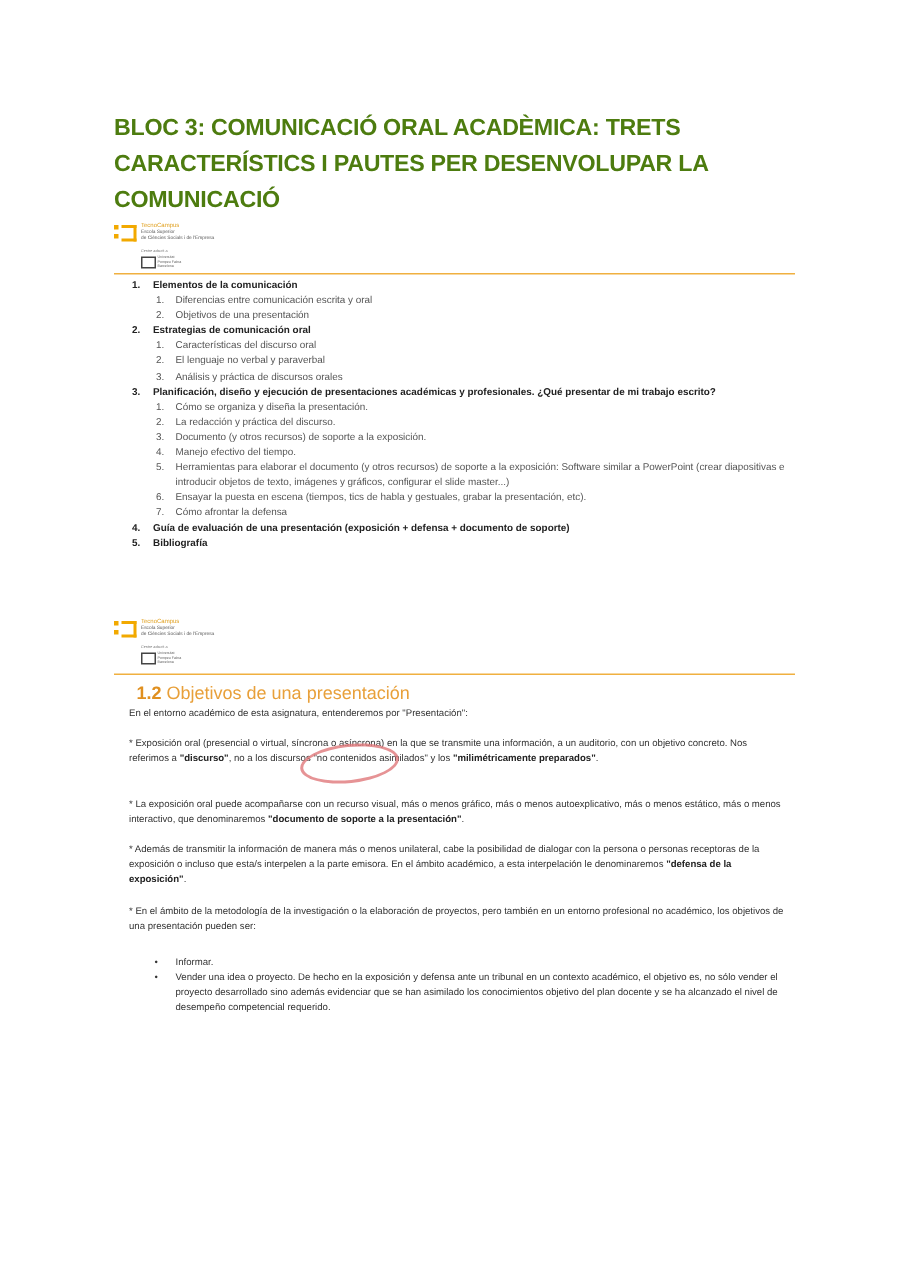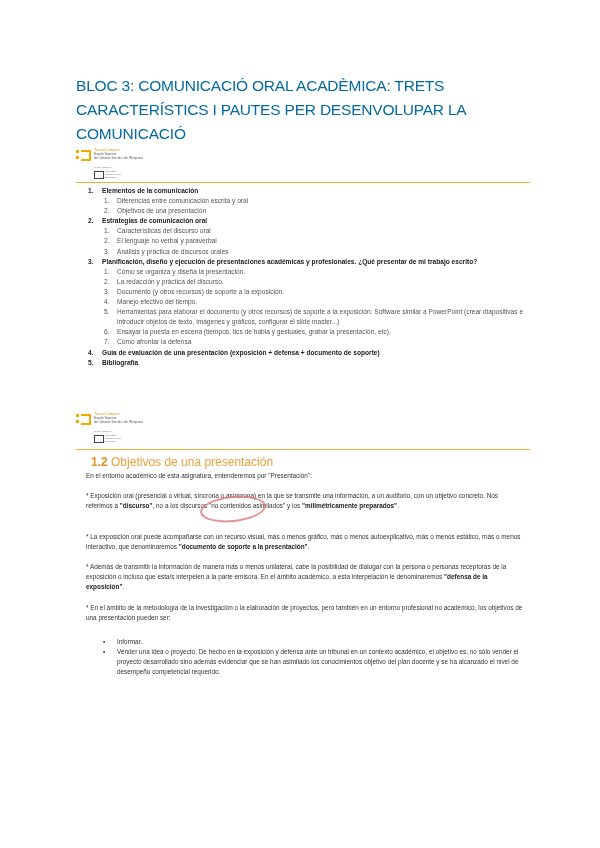--- a/index.html
+++ b/index.html
@@ -3,21 +3,21 @@
   <meta charset="utf-8">
   <style>
     html, body { margin: 0; padding: 0; }
     body {
       width: 600px; height: 848px; background: #ffffff; position: relative; overflow: hidden;
       font-family: "Liberation Sans", sans-serif; color: #222;
     }
     .title {
       position: absolute; left: 76px; top: 74px; width: 470px;
       font-family: "Liberation Sans", sans-serif; font-size: 15.5px; line-height: 24px;
-      color: #0369a1; letter-spacing: -0.2px;
+      color: #4d7c0f; letter-spacing: -0.2px; font-weight: bold;
     }
     .logo-block { position: absolute; left: 76px; width: 110px; height: 44px; }
     .logo-mark { position: absolute; left: 0; top: 4px; width: 16px; height: 10px; }
     .logo-mark .sq1 { position: absolute; left: 0; top: 0; width: 3px; height: 3px; background: #f2a900; }
     .logo-mark .sq2 { position: absolute; left: 0; top: 6px; width: 3px; height: 3px; background: #f2a900; }
     .logo-mark .bracket { position: absolute; left: 5px; top: 0; width: 8px; height: 7px; border: 2px solid #f2a900; border-left: none; border-bottom-width: 2px; }
     .logo-name { position: absolute; left: 18px; top: 1px; font-size: 4px; color: #e0a020; white-space: nowrap; }
     .logo-sub { position: absolute; left: 18px; top: 6px; font-size: 3.2px; line-height: 4px; color: #555; white-space: nowrap; }
     .logo-small { position: absolute; left: 18px; top: 20px; font-size: 2.5px; color: #777; white-space: nowrap; }
     .logo-box { position: absolute; left: 18px; top: 25px; width: 8px; height: 6px; border: 1px solid #444; }

